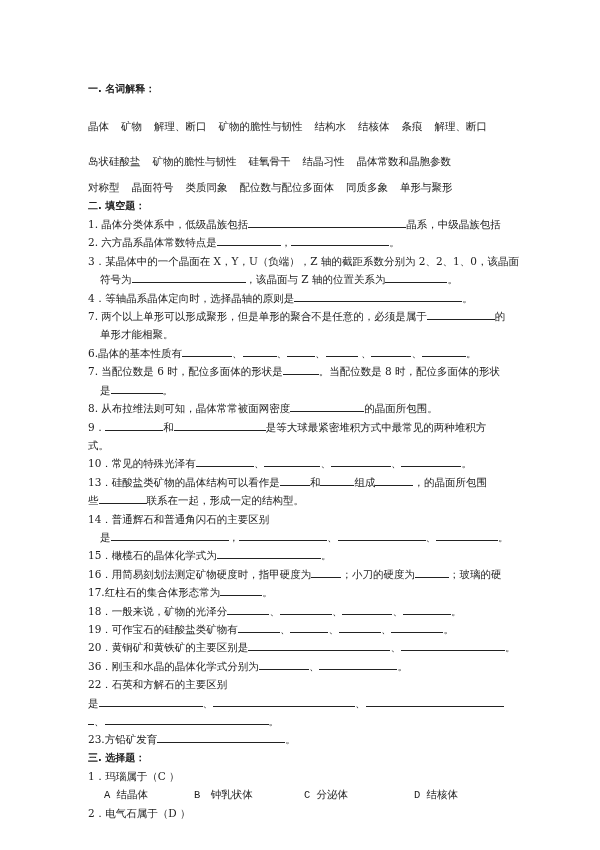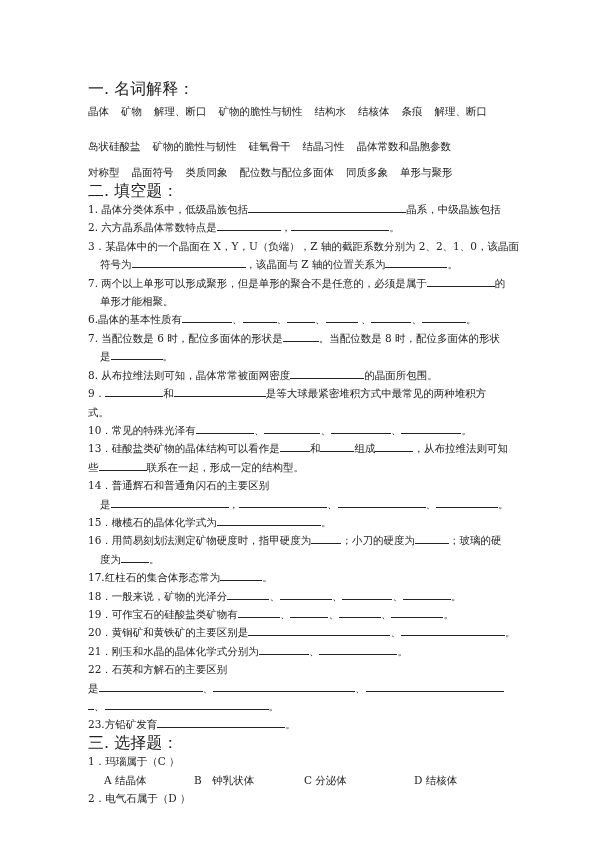--- a/index.html
+++ b/index.html
@@ -1,26 +1,26 @@
 <!DOCTYPE html>
 <html><head>
 <meta charset="utf-8">
 <style>
   html, body { margin:0; padding:0; background:#ffffff; }
   body { width:600px; height:850px; position:relative; overflow:hidden;
          font-family:"DejaVu Serif","Liberation Serif",serif; color:#222; }
   .page { position:absolute; left:88px; top:80px; width:430px; font-size:10.5px; line-height:18.4px; }
-  .h { font-family:"DejaVu Sans","Liberation Sans",sans-serif; font-weight:normal; font-size:16px; }
+  .h { font-family:"DejaVu Sans","Liberation Sans",sans-serif; font-weight:bold; font-size:10px; }
   .line { white-space:nowrap; }
-  .terms { margin-top:4px; }
+  .terms { margin-top:19px; }
   .terms span { display:inline-block; margin-right:12px; }
   .ind { padding-left:12px; }
   .b { display:inline-block; border-bottom:1px solid #222; height:11px; vertical-align:baseline; }
   .opts { padding-left:16px; display:flex; }
-  .opts span { display:inline-block; }
+  .opts span { display:inline-block;font-family:Liberation Mono, monospace; }
 </style>
 </head>
 <body>
 
 <div class="page">
   <div class="h line">一. 名词解释：</div>
   <div class="line terms">
     <span>晶体</span><span>矿物</span><span>解理、断口</span><span>矿物的脆性与韧性</span><span>结构水</span><span>结核体</span><span>条痕</span><span>解理、断口</span>
   </div>
   <div class="line terms" style="margin-top:16px">
@@ -32,57 +32,57 @@
 
   <div class="h line">二. 填空题：</div>
 
   <div class="line"><span>1. 晶体分类体系中，低级晶族包括</span><span class="b" style="width:158px"></span><span>晶系，中级晶族包括</span></div>
 
   <div class="line"><span>2. 六方晶系晶体常数特点是</span><span class="b" style="width:64px"></span><span>，</span><span class="b" style="width:98px"></span><span>。</span></div>
 
   <div class="line"><span>3．某晶体中的一个晶面在 X，Y，U（负端），Z 轴的截距系数分别为 2、2、1、0，该晶面</span></div>
   <div class="line ind"><span>符号为</span><span class="b" style="width:114px"></span><span>，该晶面与 Z 轴的位置关系为</span><span class="b" style="width:62px"></span><span>。</span></div>
 
+  <div class="line"><span>4．等轴晶系晶体定向时，选择晶轴的原则是</span><span class="b" style="width:168px"></span><span>。</span></div>
 
   <div class="line"><span>7. 两个以上单形可以形成聚形，但是单形的聚合不是任意的，必须是属于</span><span class="b" style="width:68px"></span><span>的</span></div>
   <div class="line ind"><span>单形才能相聚。</span></div>
 
   <div class="line"><span>6.晶体的基本性质有</span><span class="b" style="width:50px"></span><span>、</span><span class="b" style="width:34px"></span><span>、</span><span class="b" style="width:28px"></span><span>、</span><span class="b" style="width:32px"></span> <span>、</span><span class="b" style="width:40px"></span><span>、</span><span class="b" style="width:44px"></span><span>。</span></div>
 
   <div class="line"><span>7. 当配位数是 6 时，配位多面体的形状是</span><span class="b" style="width:36px"></span><span>。当配位数是 8 时，配位多面体的形状</span></div>
   <div class="line ind"><span>是</span><span class="b" style="width:52px"></span><span>。</span></div>
 
   <div class="line"><span>8. 从布拉维法则可知，晶体常常被面网密度</span><span class="b" style="width:74px"></span><span>的晶面所包围。</span></div>
 
   <div class="line"><span>9．</span><span class="b" style="width:58px"></span><span>和</span><span class="b" style="width:92px"></span><span>是等大球最紧密堆积方式中最常见的两种堆积方</span></div>
   <div class="line"><span>式。</span></div>
 
   <div class="line"><span>10．常见的特殊光泽有</span><span class="b" style="width:58px"></span><span>、</span><span class="b" style="width:56px"></span><span>、</span><span class="b" style="width:60px"></span><span>、</span><span class="b" style="width:60px"></span><span>。</span></div>
 
 
-  <div class="line"><span>13．硅酸盐类矿物的晶体结构可以看作是</span><span class="b" style="width:30px"></span><span>和</span><span class="b" style="width:34px"></span><span>组成</span><span class="b" style="width:38px"></span><span>，从布拉维法则可知</span></div>
+  <div class="line"><span>13．硅酸盐类矿物的晶体结构可以看作是</span><span class="b" style="width:30px"></span><span>和</span><span class="b" style="width:34px"></span><span>组成</span><span class="b" style="width:38px"></span><span>，的晶面所包围</span></div>
   <div class="line"><span>些</span><span class="b" style="width:48px"></span><span>联系在一起，形成一定的结构型。</span></div>
 
   <div class="line"><span>14．普通辉石和普通角闪石的主要区别</span></div>
   <div class="line ind"><span>是</span><span class="b" style="width:118px"></span><span>，</span><span class="b" style="width:88px"></span><span>、</span><span class="b" style="width:88px"></span><span>、</span><span class="b" style="width:62px"></span><span>。</span></div>
 
   <div class="line"><span>15．橄榄石的晶体化学式为</span><span class="b" style="width:104px"></span><span>。</span></div>
 
   <div class="line"><span>16．用简易刻划法测定矿物硬度时，指甲硬度为</span><span class="b" style="width:30px"></span><span>；小刀的硬度为</span><span class="b" style="width:34px"></span><span>；玻璃的硬</span></div>
-  <div class="line ind"><span>度为</span><span class="b" style="width:28px"></span><span>。</span></div>
 
   <div class="line"><span>17.红柱石的集合体形态常为</span><span class="b" style="width:42px"></span><span>。</span></div>
 
   <div class="line"><span>18．一般来说，矿物的光泽分</span><span class="b" style="width:42px"></span><span>、</span><span class="b" style="width:52px"></span><span>、</span><span class="b" style="width:50px"></span><span>、</span><span class="b" style="width:48px"></span><span>。</span></div>
 
   <div class="line"><span>19．可作宝石的硅酸盐类矿物有</span><span class="b" style="width:42px"></span><span>、</span><span class="b" style="width:38px"></span><span>、</span><span class="b" style="width:42px"></span><span>、</span><span class="b" style="width:52px"></span><span>。</span></div>
 
   <div class="line"><span>20．黄铜矿和黄铁矿的主要区别是</span><span class="b" style="width:142px"></span><span>、</span><span class="b" style="width:104px"></span><span>。</span></div>
 
-  <div class="line"><span>21．刚玉和水晶的晶体化学式分别为</span><span class="b" style="width:50px"></span><span>、</span><span class="b" style="width:78px"></span><span>。</span></div>
+  <div class="line"><span>36．刚玉和水晶的晶体化学式分别为</span><span class="b" style="width:50px"></span><span>、</span><span class="b" style="width:78px"></span><span>。</span></div>
 
   <div class="line"><span>22．石英和方解石的主要区别</span></div>
   <div class="line"><span>是</span><span class="b" style="width:104px"></span><span>、</span><span class="b" style="width:142px"></span><span>、</span><span class="b" style="width:138px"></span></div>
   <div class="line"><span class="b" style="width:6px"></span><span>、</span><span class="b" style="width:164px"></span><span>。</span></div>
 
   <div class="line"><span>23.方铅矿发育</span><span class="b" style="width:128px"></span><span>。</span></div>
 
 
   <div class="h line">三. 选择题：</div>
   <div class="line">1．玛瑙属于（C ）</div>

